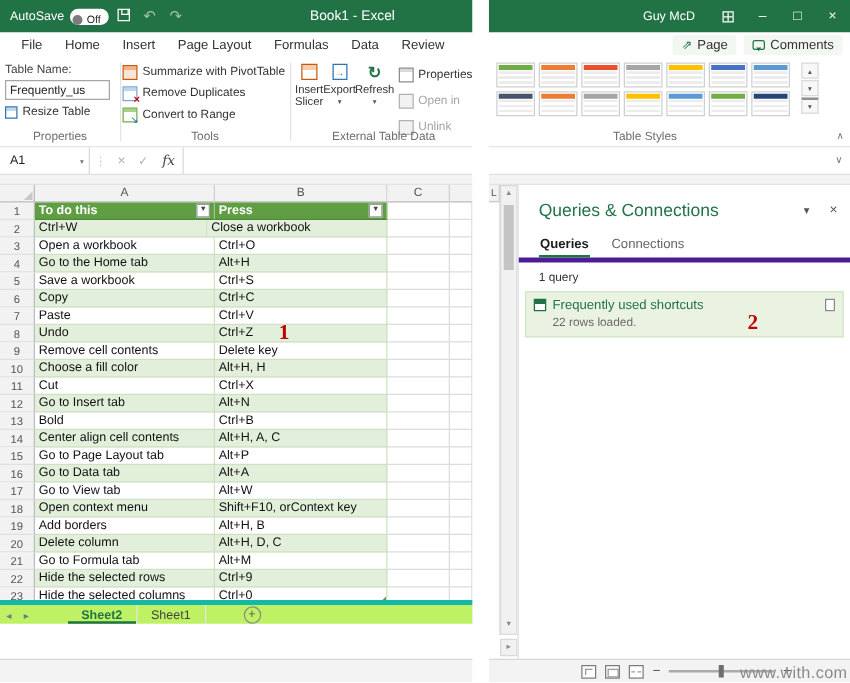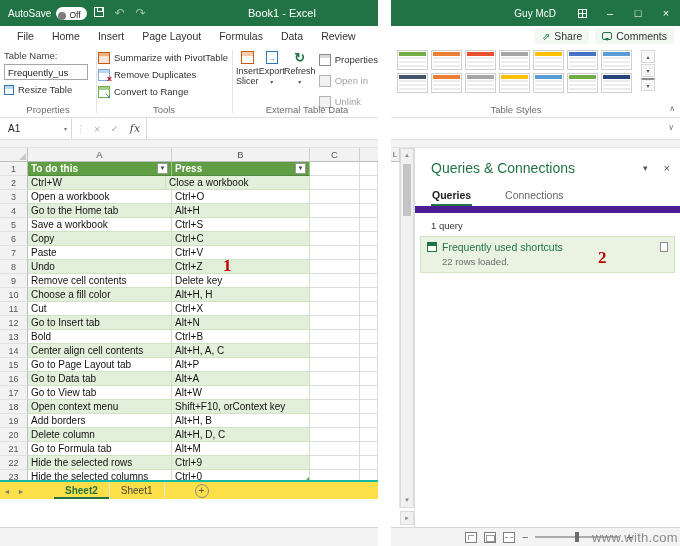--- a/index.html
+++ b/index.html
@@ -109,21 +109,21 @@
   .g-hdr .in-table{background:var(--table-header,#5f9e43);color:#fff;font-weight:bold;border-right-color:rgba(255,255,255,.4);border-bottom-color:#4d8a39;display:flex;align-items:center;justify-content:space-between}
   .hdr-text{font-size:10px}
   .filter-btn{width:11px;height:11px;background:#fff;border:1px solid #9a9a9a;color:#444;font-size:6px;line-height:9px;text-align:center;flex:0 0 11px;font-weight:normal}
   .split{display:flex;justify-content:flex-start}
   .split .b2{padding-right:2px}
   .last-table-row .in-table{border-bottom:1px solid #ef4444}
   .last-table-row .g-cell.w-b{position:relative}
   .last-table-row .g-cell.w-b::after{content:"";position:absolute;right:0;bottom:0;border-left:6px solid transparent;border-bottom:6px solid #5f9e43}
 
   
-  .sheettabs{position:absolute;top:480px;left:0;right:0;height:19px;background:#fde047;border-top:2px solid #14b8a6;display:flex;align-items:stretch}
+  .sheettabs{position:absolute;top:480px;left:0;right:0;height:19px;background:#bef264;border-top:4px solid #14b8a6;display:flex;align-items:stretch}
   .tab-nav{width:14px;text-align:center;font-size:7px;line-height:19px;color:#7a7a7a}
   .stab-list{display:flex;margin-left:26px}
   .stab{padding:0 11px;font-size:10px;line-height:18px;color:#444;border-right:1px solid #e4e4e4}
   .stab.active{color:var(--accent,#217346);font-weight:bold;box-shadow:inset 0 -2px 0 var(--accent,#217346)}
   .add-sheet{margin-left:30px;align-self:center;width:14px;height:14px;border:1px solid #8b8b8b;border-radius:50%;color:#555;font-size:10px;line-height:11px;text-align:center}
   .statusbar{position:absolute;top:527px;left:0;right:0;height:19px;background:#f3f3f3;border-top:1px solid #d6d6d6}
   .statusbar-right{display:flex;align-items:center;padding-left:74px;gap:7px}
   .vi{width:12px;height:11px;border:1px solid #7d7d7d;background:#fff;position:relative;display:inline-block}
   .vi-normal::after{content:"";position:absolute;inset:2px;border-top:1px solid #999;border-left:1px solid #999}
   .vi-layout::after{content:"";display:block;margin:2px auto 0;width:7px;height:5px;border:1px solid #999}
@@ -141,21 +141,21 @@
   .vs-thumb{width:8px;height:52px;background:#c4c4c4;margin-top:2px}
   .vs-end{margin-top:auto}
   .hs-btn{position:absolute;top:511px;left:9px;width:14px;height:14px;background:#f1f1f1;border:1px solid #dadada;color:#8a8a8a;font-size:6px;line-height:12px;text-align:center}
 
   
   .qpane{position:absolute;top:148px;left:23px;right:0;bottom:19px;background:#fff;border-left:1px solid #dcdcdc}
   .qp-title-row{display:flex;align-items:center;padding:12px 10px 10px 16px}
   .qp-title{flex:1;color:var(--accent,#217346);font-size:14px;white-space:nowrap}
   .qp-caret{color:#555;font-size:9px;margin-right:16px}
   .qp-close{color:#555;font-size:11px}
-  .qp-tabs{display:flex;gap:32px;padding:0 16px;border-bottom:7px solid #4c1d95}
+  .qp-tabs{display:flex;gap:16px;padding:0 16px;border-bottom:4px solid #4c1d95}
   .qp-tab{font-size:10.5px;color:#666;padding:3px 1px 5px}
   .qp-tab.active{color:#1e1e1e;font-weight:bold;box-shadow:inset 0 -2px 0 var(--accent,#217346)}
   .qp-count{font-size:9.5px;color:#333;padding:7px 16px 5px}
   .q-item{margin:0 5px;background:#eaf3e2;border:1px solid #d2e5c2;padding:4px 6px 5px;position:relative}
   .q-name-row{display:flex;align-items:center;gap:5px}
   .q-icon{width:10px;height:10px;border:1px solid var(--accent,#217346);background:linear-gradient(180deg,var(--accent,#217346) 3px,#fff 3px);flex:0 0 10px}
   .q-name{flex:1;color:var(--accent,#217346);font-size:10.5px;white-space:nowrap;overflow:hidden}
   .q-peek{width:8px;height:10px;border:1px solid #8a8a8a;background:#fff;flex:0 0 8px}
   .q-status{font-size:9.5px;color:#6b6b6b;margin:3px 0 0 15px}
 
@@ -483,21 +483,21 @@
           <span class="ic-grid4"></span>
         </button>
       <button class="tb-btn">–</button>
       <button class="tb-btn">□</button>
       <button class="tb-btn">×</button>
     </header>
 
     <nav class="tabrow tabrow-right">
       <button class="share-btn">
         <span class="ic-share">⇗</span>
-        <span>Share</span>
+        <span>Page</span>
       </button>
       <button class="share-btn">
         <span class="ic-comment"></span>
         <span>Comments</span>
       </button>
     </nav>
 
     <div class="ribbon">
       <div class="gal-row r1">
           <div class="thumb">

